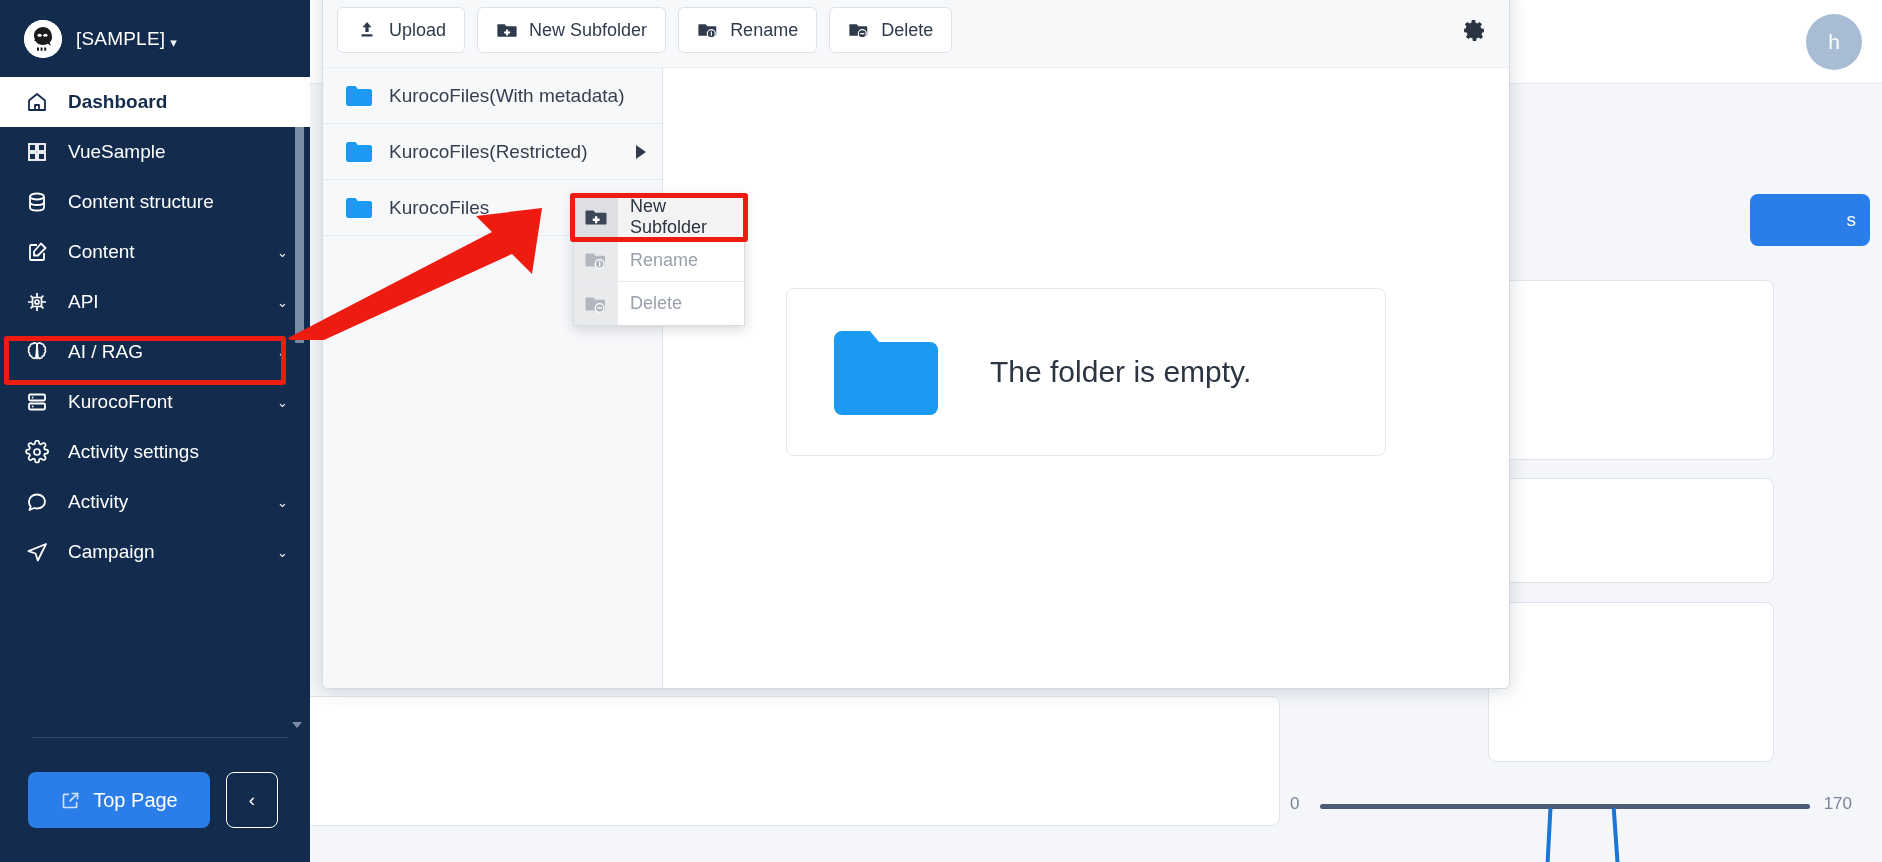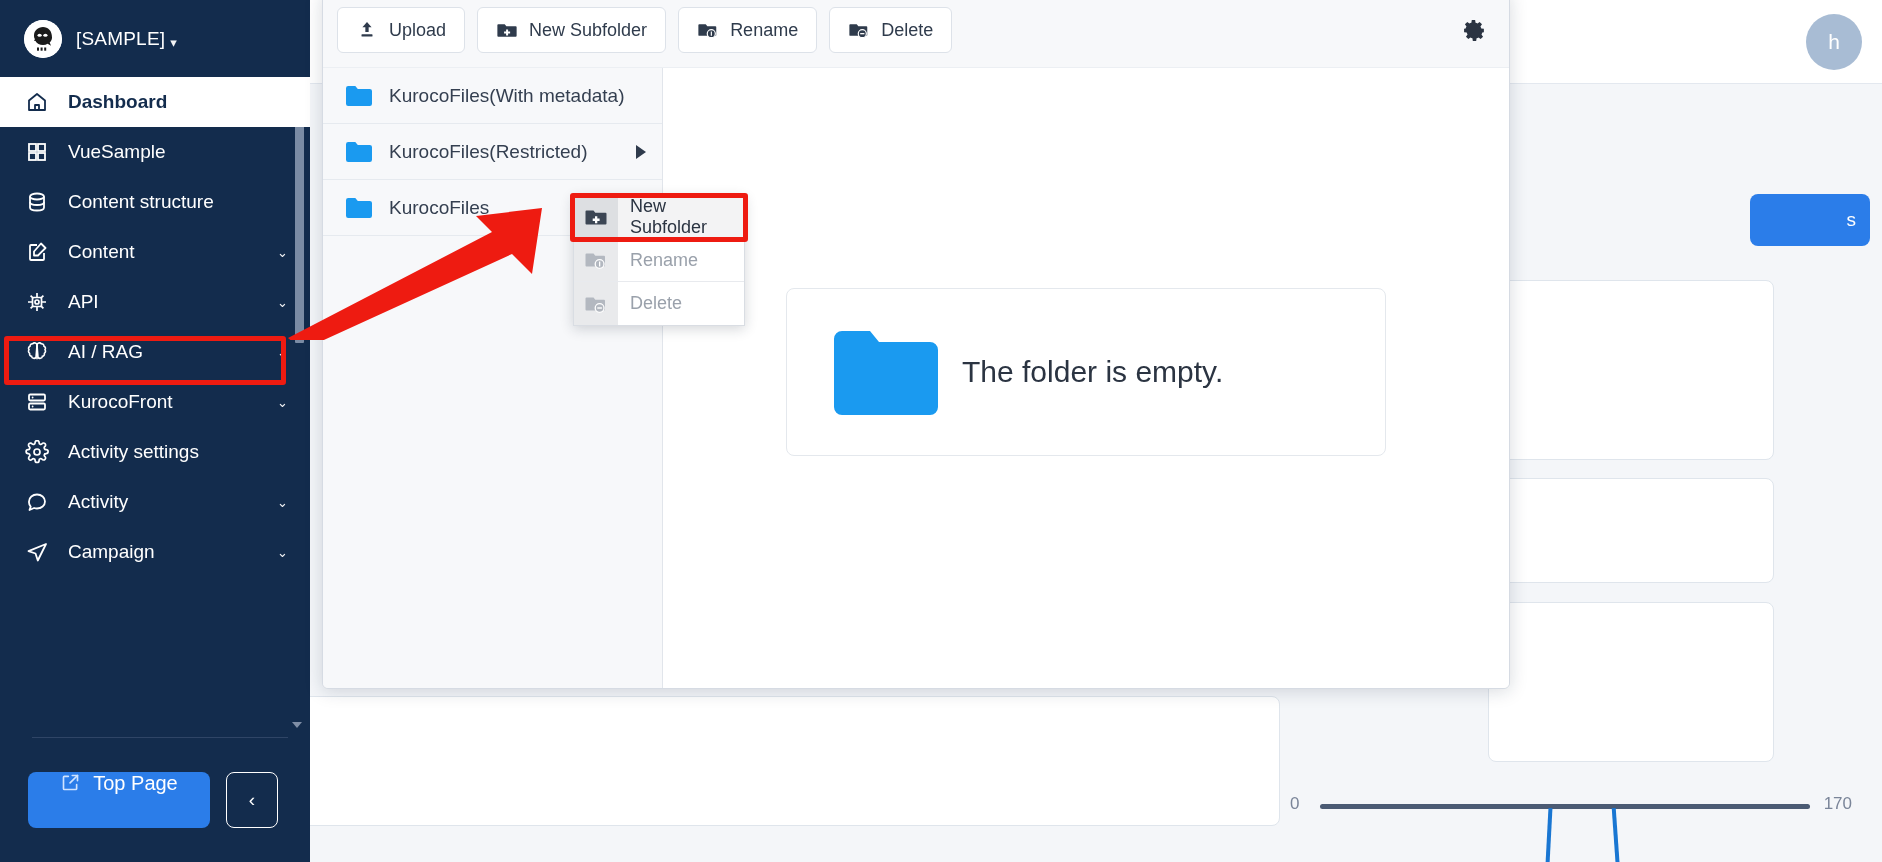--- a/index.html
+++ b/index.html
@@ -103,21 +103,21 @@
     position: absolute; left: 32px; right: 22px; bottom: 124px;
     height: 1px; background: #2f4566;
   }
   .sb-footer {
     position: absolute; left: 0; bottom: 0; width: 310px; height: 124px;
     display: flex; align-items: center; padding-left: 28px; gap: 16px;
   }
   .sb-toppage {
     width: 182px; height: 56px; border-radius: 8px;
     background: #2b7de9; color: #ffffff; border: none;
-    font-size: 20px; display: flex; justify-content: center; gap: 12px;
+    font-size: 20px; display: flex; align-items: center; justify-content: center; gap: 12px;
     cursor: pointer; font-family: inherit;
   }
   .sb-collapse {
     width: 52px; height: 56px; border-radius: 8px;
     background: transparent; color: #ffffff;
     border: 1px solid #ffffff; font-size: 19px;
     display: flex; align-items: center; justify-content: center; cursor: pointer;
     font-family: inherit;
   }
 
@@ -174,21 +174,21 @@
   }
 
   .file-pane {
     flex: 1; background: #ffffff; position: relative;
     display: flex; align-items: flex-start; justify-content: center;
     padding-top: 220px;
   }
   .empty-card {
     width: 600px; height: 168px;
     border: 1px solid #e4e8ed; border-radius: 8px;
-    display: flex; align-items: center; gap: 20px; padding-left: 45px;
+    display: flex; align-items: center; gap: 48px; padding-left: 45px;
   }
   .empty-folder-ico svg { width: 110px; height: 86px; display: block; }
   .empty-text { font-size: 30px; color: #2b3442; }
 
   
   .ctx-menu {
     position: absolute; left: 573px; top: 195px;
     width: 172px;
     background: #ffffff;
     border: 1px solid #d9dde3;

